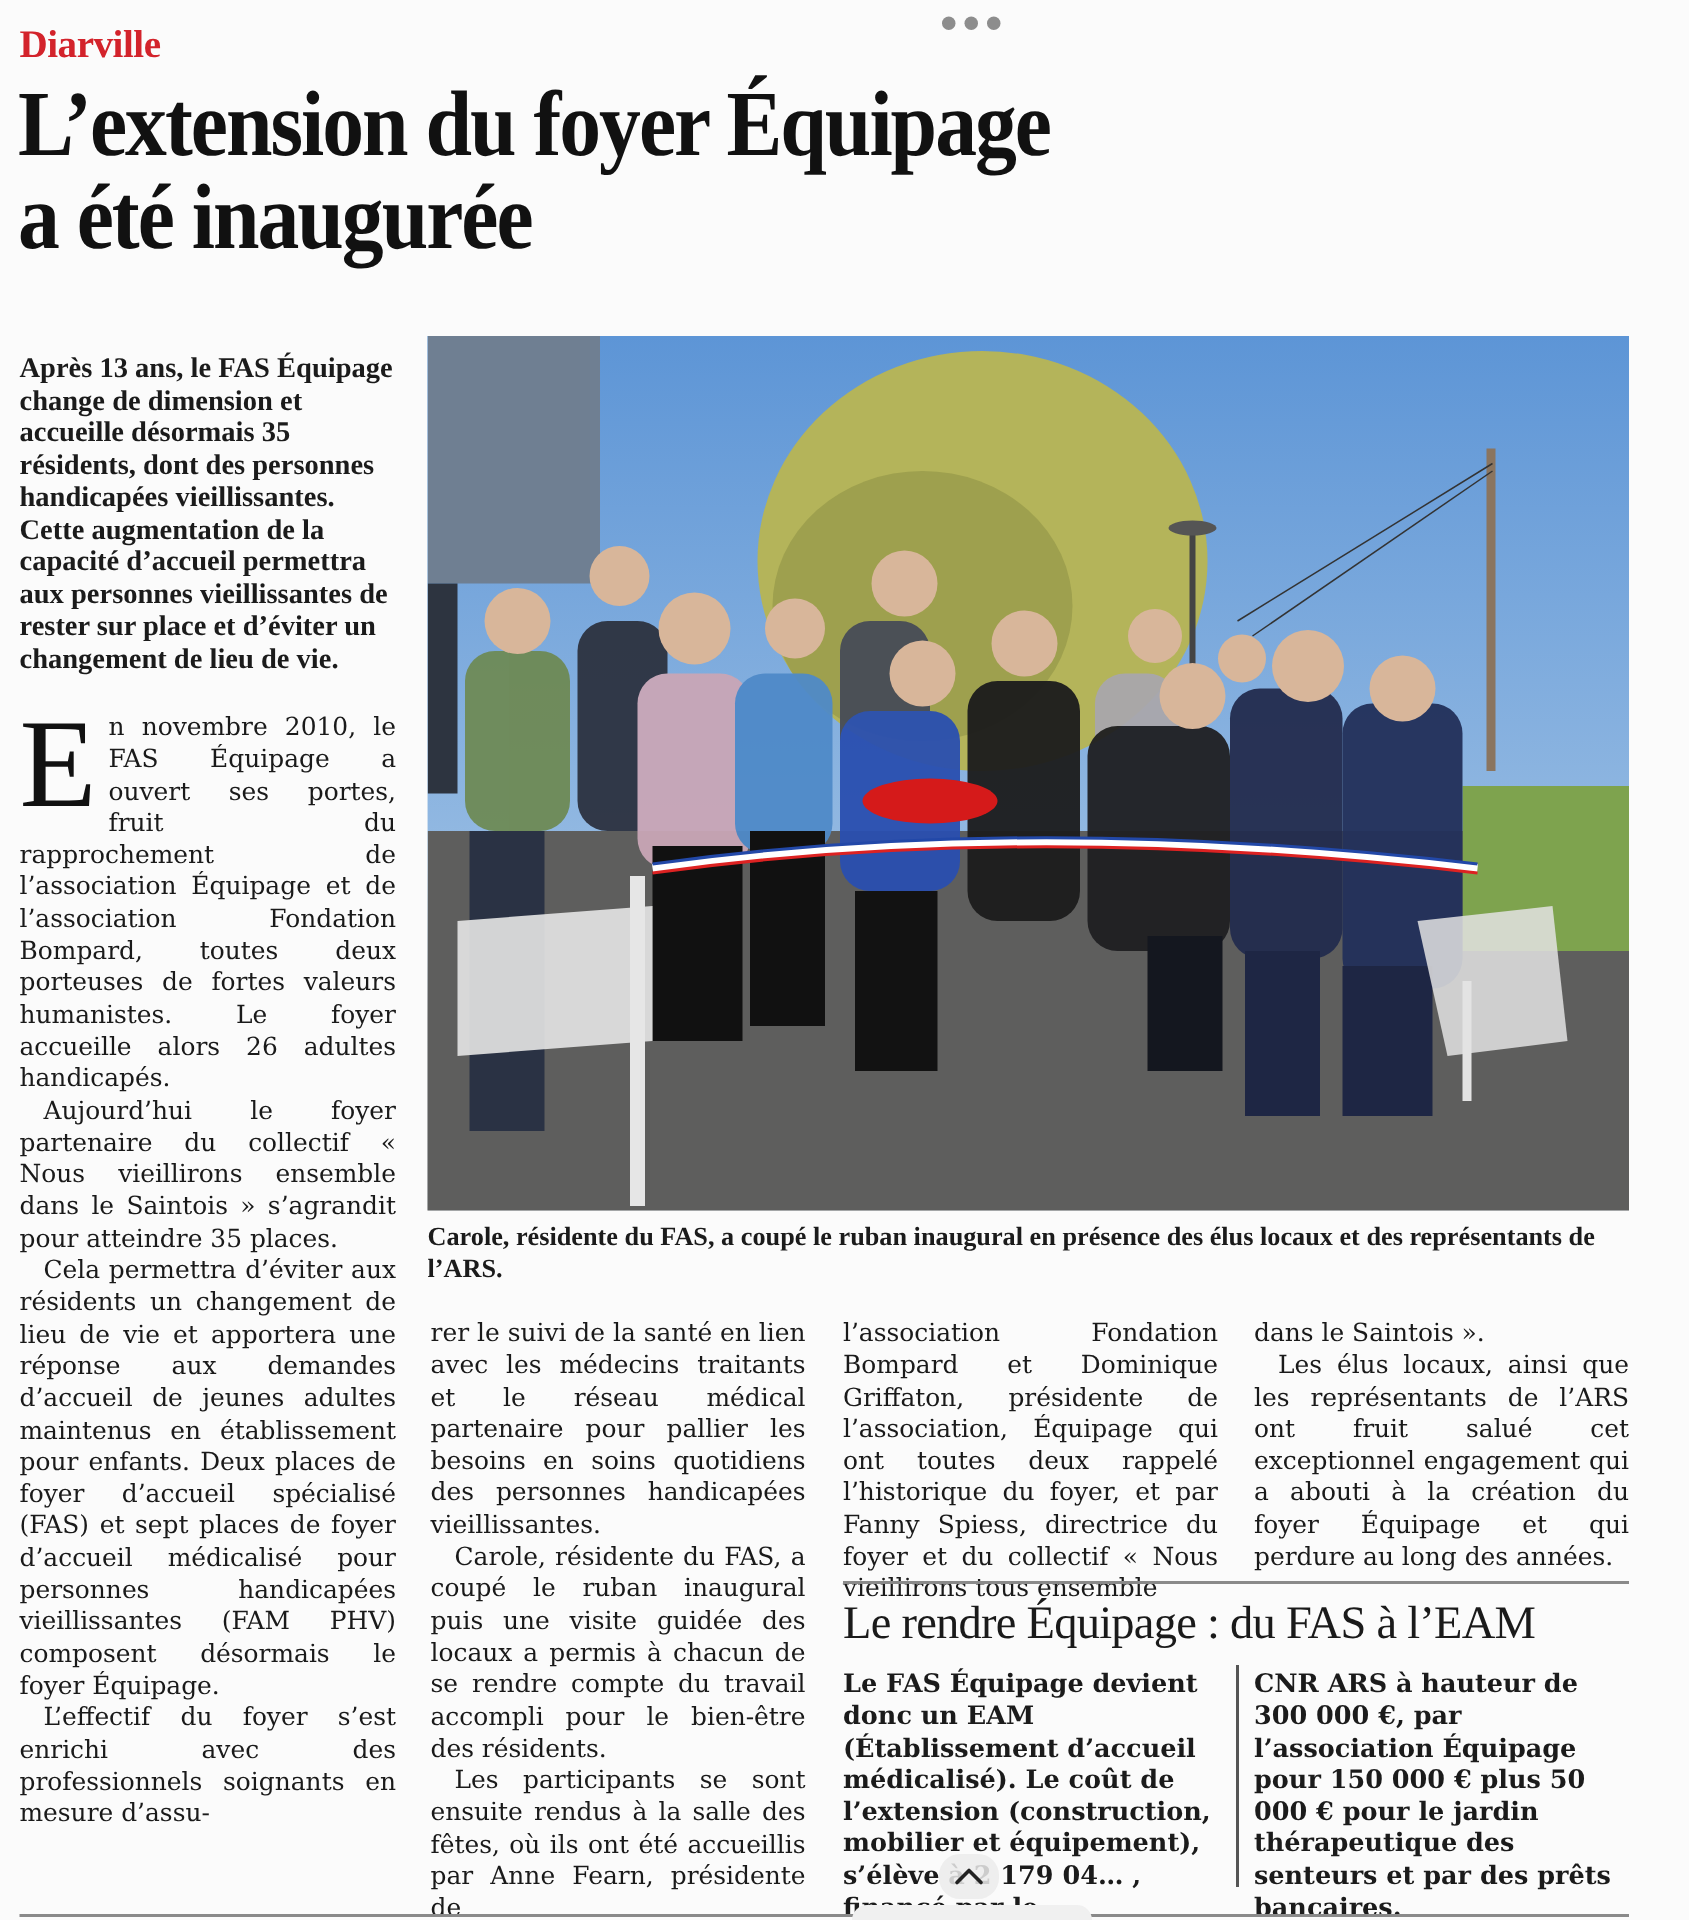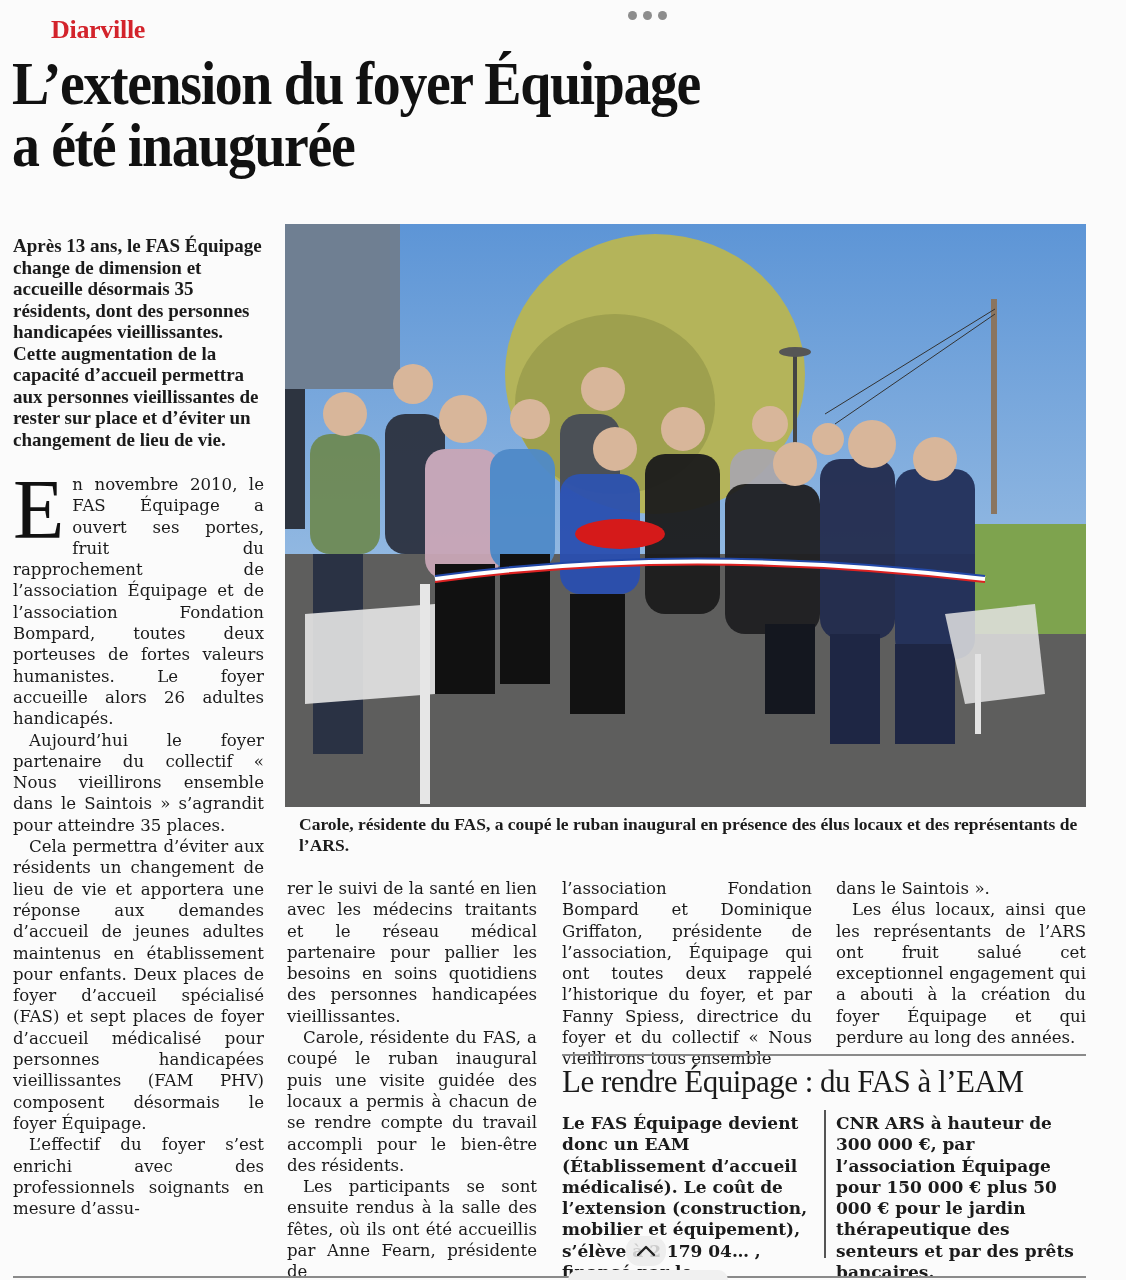--- a/index.html
+++ b/index.html
@@ -7,21 +7,21 @@
     width: 1126px; height: 1280px; overflow: hidden; position: relative;
     background: #fbfbfb; color: #1a1a1a;
     font-family: "DejaVu Serif", "Liberation Serif", serif;
   }
   .more-dots { position: absolute; left: 628px; top: 11px; display: flex; gap: 6px; }
   .more-dots span { width: 9px; height: 9px; border-radius: 50%; background: #8d8d8d; display: block; }
 
   .rubric {
     position: absolute; left: 13px; top: 15px;
     font-family: "Liberation Serif", serif; font-weight: bold; font-size: 26px;
-    color: #d3232b; letter-spacing: -0.3px; margin-left: 38px;
+    color: #d3232b; letter-spacing: -0.3px;
   }
   .headline {
     position: absolute; left: 12px; top: 52px; width: 880px; margin: 0;
     font-family: "Liberation Serif", serif; font-weight: bold;
     font-size: 62px; line-height: 62px; letter-spacing: -1.5px; color: #111;
     transform: scaleX(0.9); transform-origin: left top;
   }
   .col { position: absolute; font-size: 16.6px; line-height: 21.3px; text-align: justify; hyphens: manual; }
   .col p { margin: 0; text-indent: 16px; }
   .col p.noindent { text-indent: 0; }
@@ -31,21 +31,21 @@
   }
   .dropcap {
     float: left; font-family: "Liberation Serif", serif; font-size: 84px; line-height: 60px;
     margin: 6px 8px 0 0; color: #111;
   }
   .photo {
     position: absolute; left: 285px; top: 224px; width: 801px; height: 583px; overflow: hidden;
     background: linear-gradient(180deg, #6da0d8 0%, #8fb9e3 40%, #b9d3ea 60%, #6e6a66 78%, #5f5e5c 100%);
   }
   .caption {
-    position: absolute; left: 299px; top: 814px; width: 805px;
+    position: absolute; left: 285px; top: 814px; width: 805px;
     font-family: "Liberation Serif", serif; font-weight: bold; font-size: 17.5px; line-height: 21px; color: #1b1b1b;
   }
   .rule { position: absolute; height: 2px; background: #8a8a8a; }
   .subhead {
     position: absolute; left: 562px; top: 1064px;
     font-family: "Liberation Serif", serif; font-size: 31px; color: #1a1a1a; letter-spacing: -0.5px;
   }
   .boxcol {
     position: absolute; font-weight: bold; font-size: 17px; line-height: 21.3px;
     font-family: "DejaVu Serif", serif; color: #1b1b1b;

